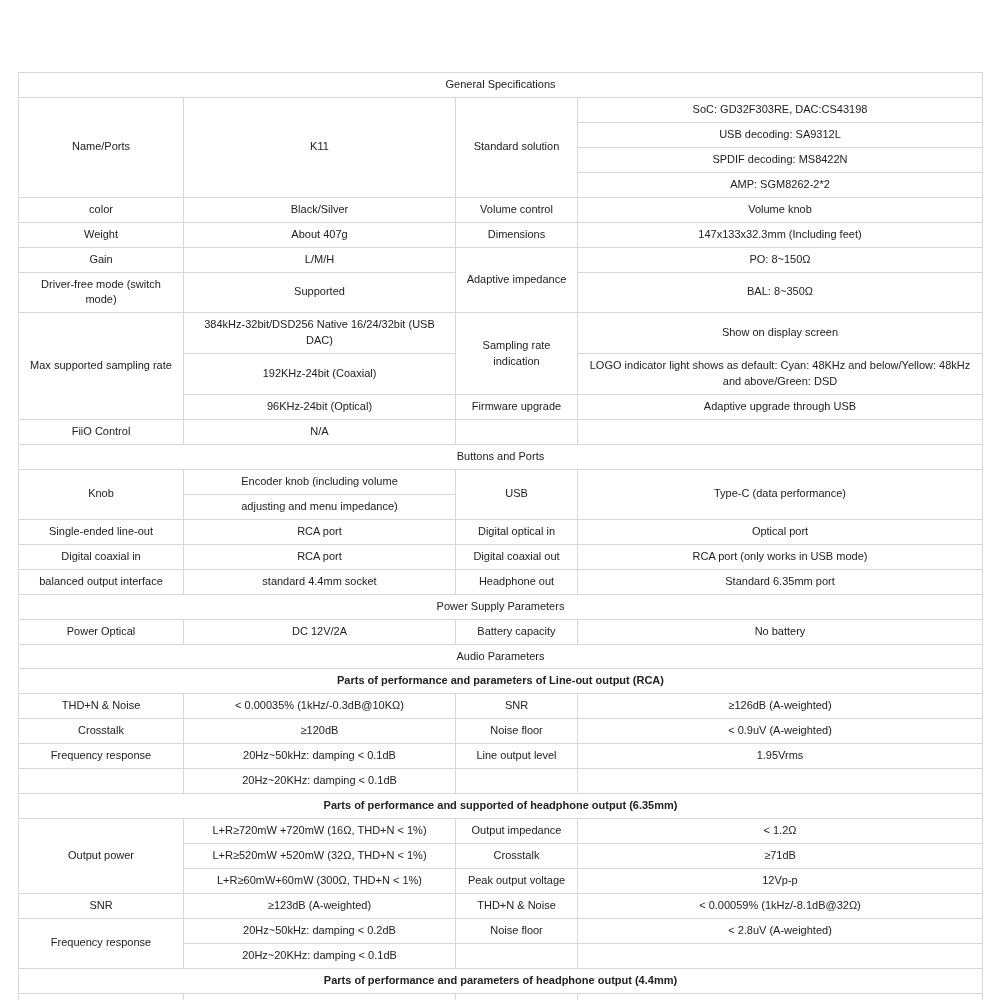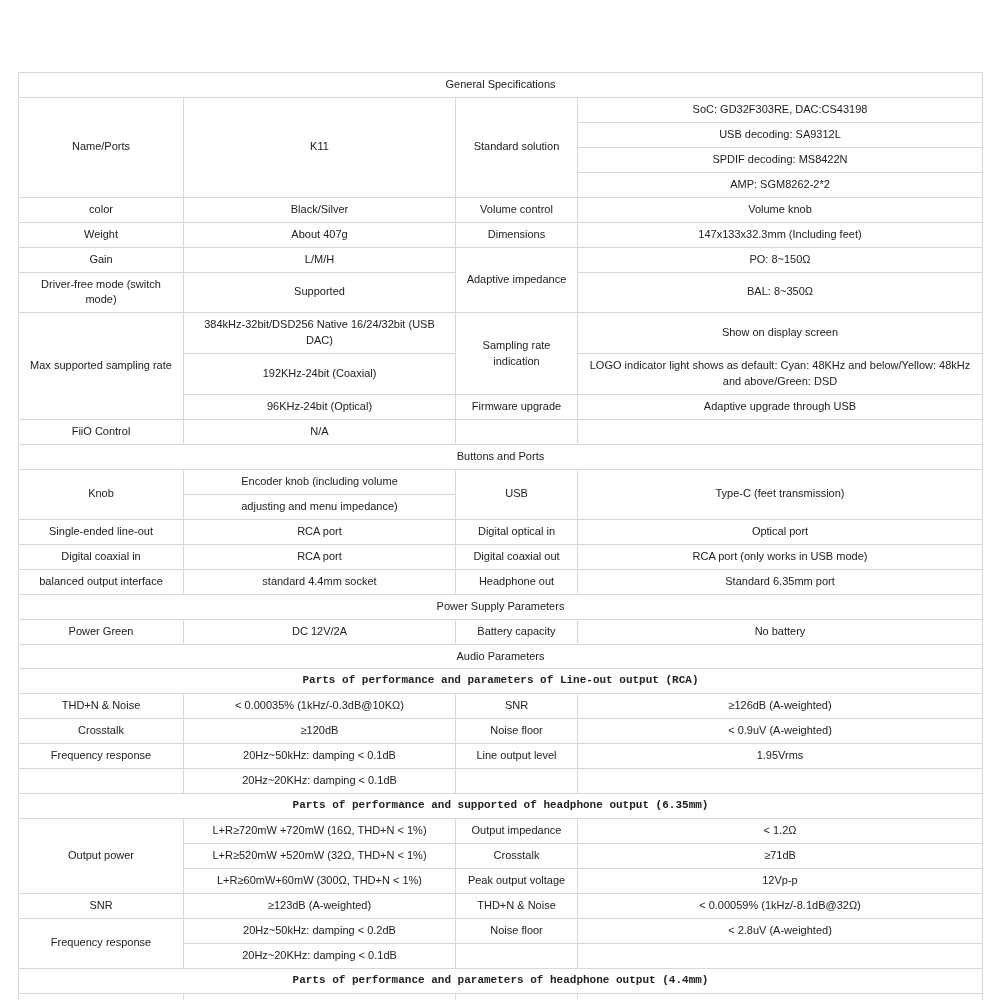--- a/index.html
+++ b/index.html
@@ -49,21 +49,20 @@
     color: #1d1d1d;
     border: 1px solid #a8a8a8;
     padding: 14px 6px;
     font-size: 11.5px;
   }
   td.subsection {
     font-weight: bold;
     background: #ffffff;
     font-size: 11px;
     padding: 5px 6px;
-    font-family: Liberation Mono, monospace;
   }
   td.blank {
     border-left: 1px solid #d8d8d8;
     border-right: 1px solid #d8d8d8;
   }
   col.c1 { width: 165px; }
   col.c2 { width: 272px; }
   col.c3 { width: 122px; }
   col.c4 { width: 405px; }
 </style>
@@ -143,21 +142,21 @@
         <td class="blank"></td>
       </tr>
 
       <tr>
         <td class="section" colspan="4">Buttons and Ports</td>
       </tr>
       <tr>
         <td rowspan="2">Knob</td>
         <td>Encoder knob (including volume</td>
         <td rowspan="2">USB</td>
-        <td rowspan="2">Type-C (feet transmission)</td>
+        <td rowspan="2">Type-C (data performance)</td>
       </tr>
       <tr>
         <td>adjusting and menu impedance)</td>
       </tr>
       <tr>
         <td>Single-ended line-out</td>
         <td>RCA port</td>
         <td>Digital optical in</td>
         <td>Optical port</td>
       </tr>
@@ -171,21 +170,21 @@
         <td>balanced output interface</td>
         <td>standard 4.4mm socket</td>
         <td>Headphone out</td>
         <td>Standard 6.35mm port</td>
       </tr>
 
       <tr>
         <td class="section" colspan="4">Power Supply Parameters</td>
       </tr>
       <tr>
-        <td>Power Green</td>
+        <td>Power Optical</td>
         <td>DC 12V/2A</td>
         <td>Battery capacity</td>
         <td>No battery</td>
       </tr>
 
       <tr>
         <td class="section-tall" colspan="4">Audio Parameters</td>
       </tr>
 
       <tr>

